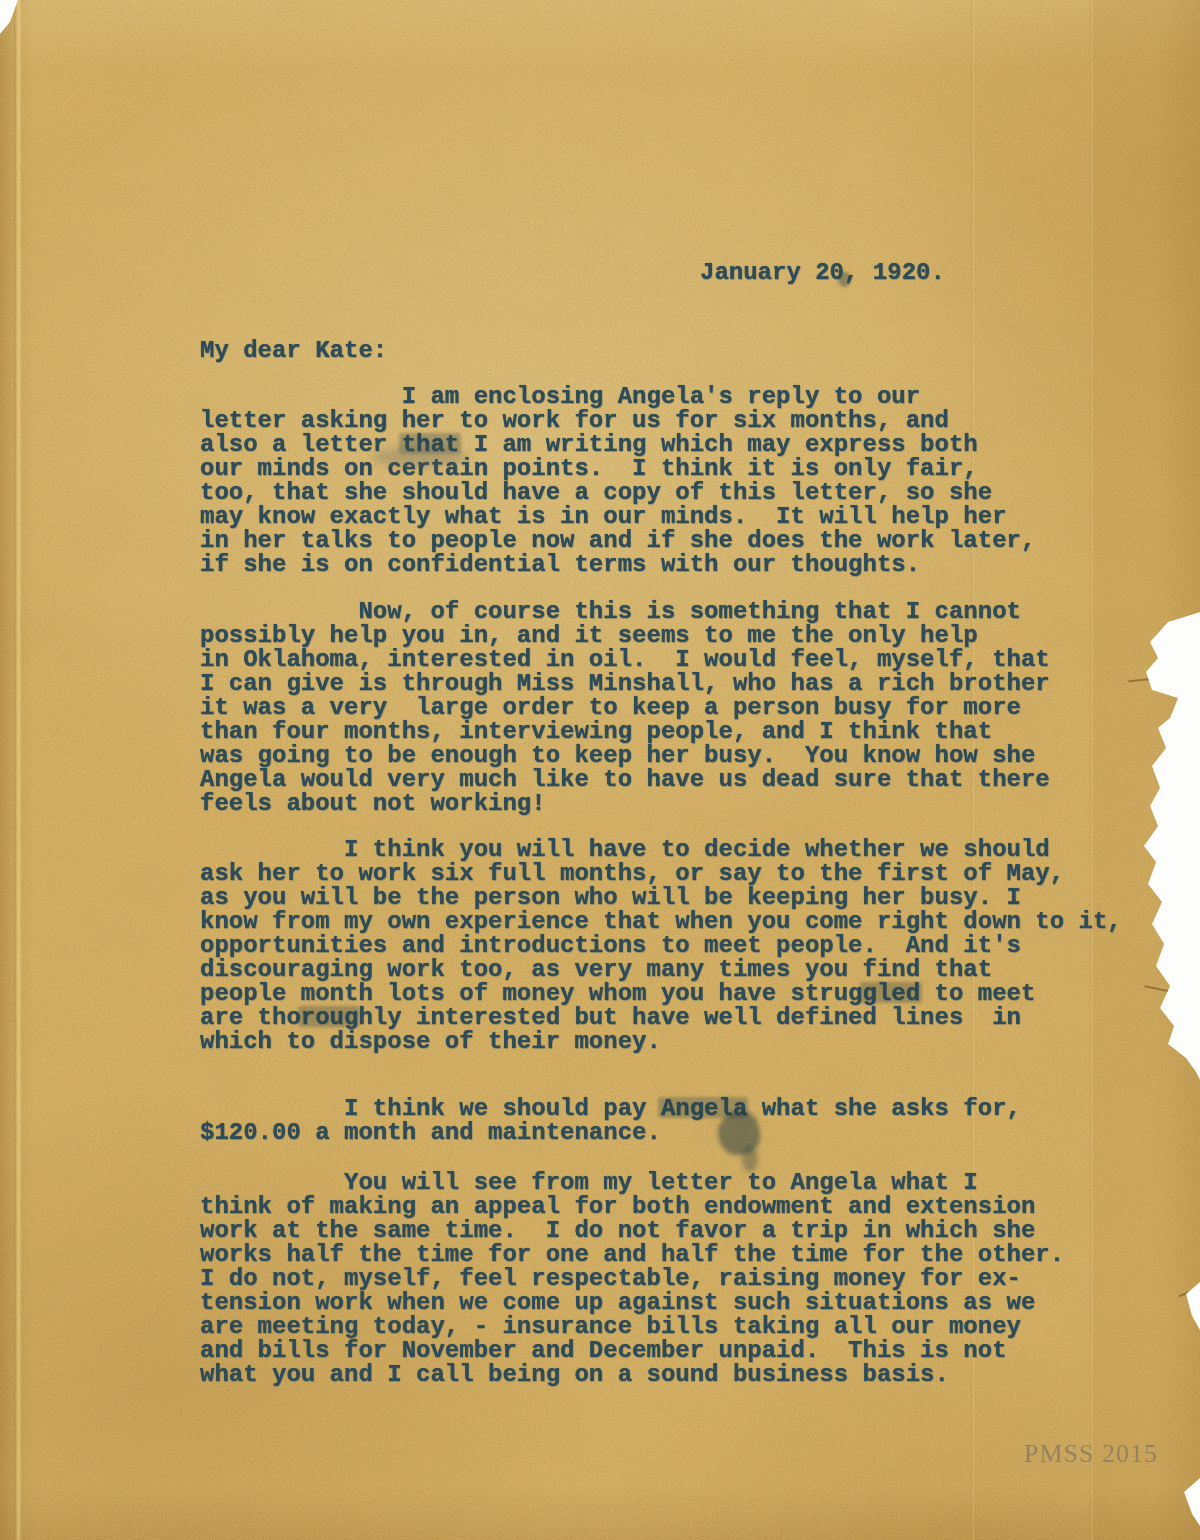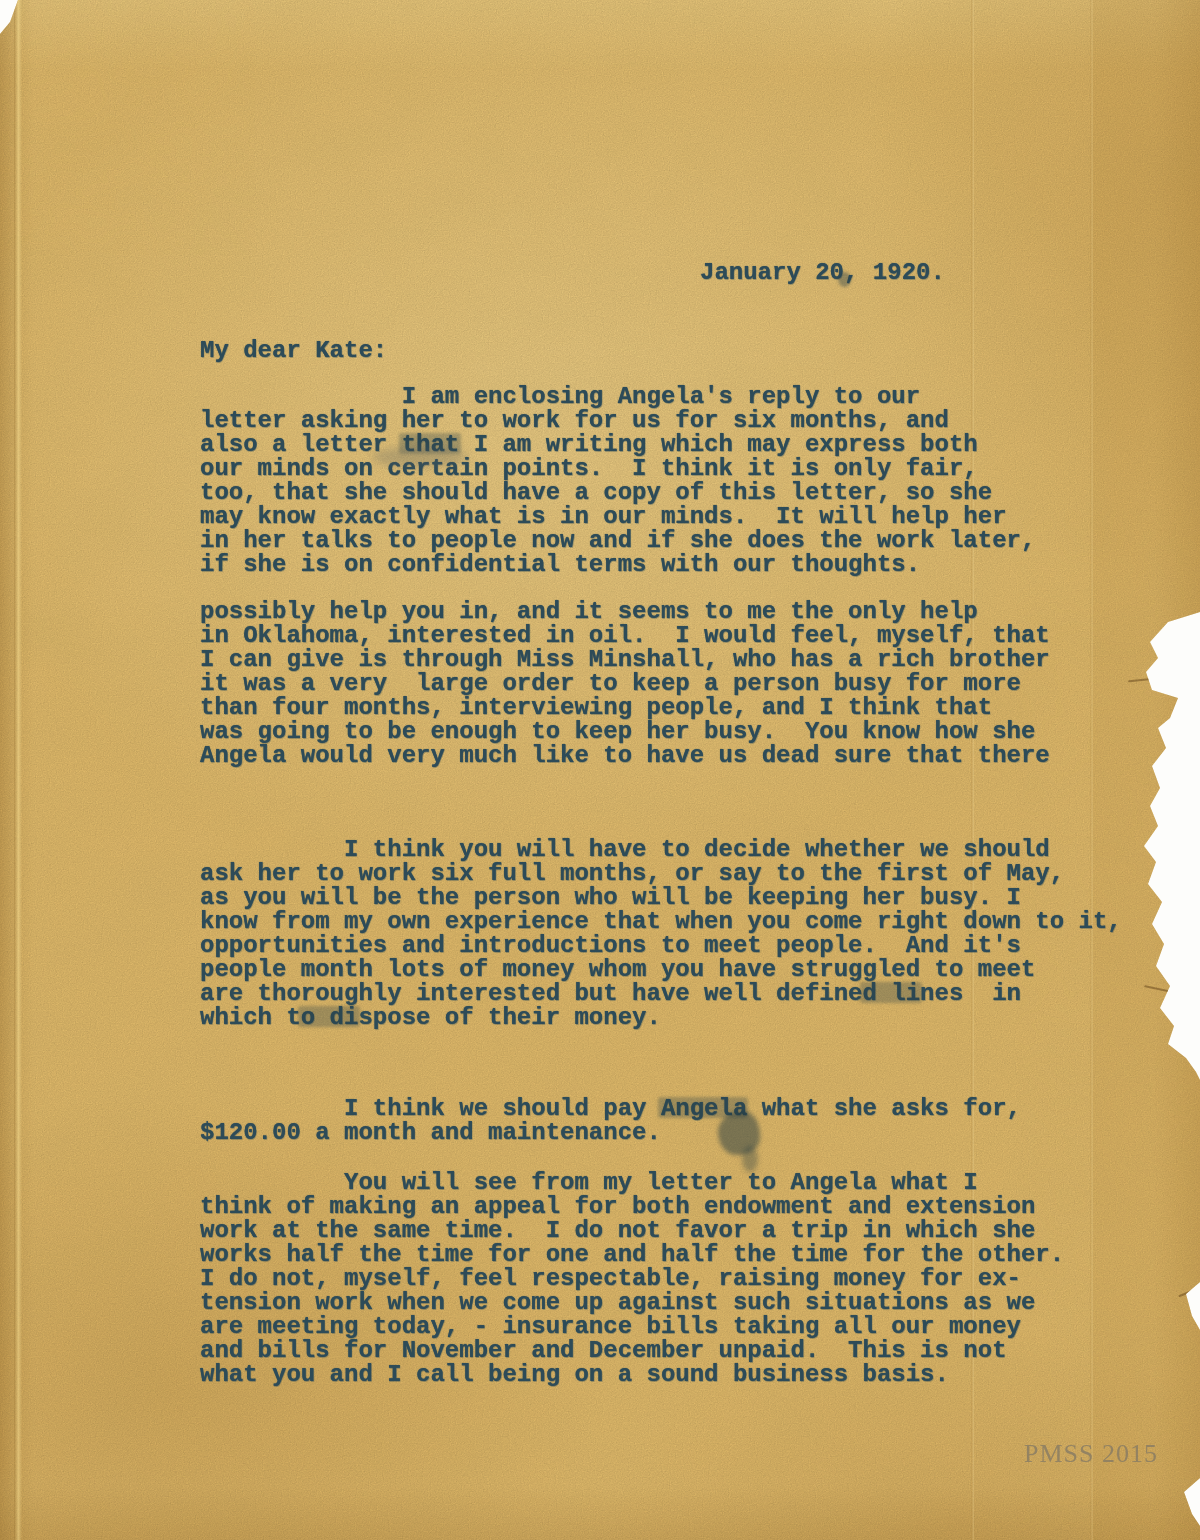--- a/index.html
+++ b/index.html
@@ -126,34 +126,37 @@
         <div class="line">              I am enclosing Angela's reply to our</div>
         <div class="line">letter asking her to work for us for six months, and</div>
         <div class="line">also a letter that I am writing which may express both</div>
         <div class="line">our minds on certain points.  I think it is only fair,</div>
         <div class="line">too, that she should have a copy of this letter, so she</div>
         <div class="line">may know exactly what is in our minds.  It will help her</div>
         <div class="line">in her talks to people now and if she does the work later,</div>
         <div class="line">if she is on confidential terms with our thoughts.</div>
       </div>
       <div class="para para-2">
+        <div class="line">           Now, of course this is something that I cannot</div>
         <div class="line">possibly help you in, and it seems to me the only help</div>
         <div class="line">in Oklahoma, interested in oil.  I would feel, myself, that</div>
         <div class="line">I can give is through Miss Minshall, who has a rich brother</div>
         <div class="line">it was a very  large order to keep a person busy for more</div>
         <div class="line">than four months, interviewing people, and I think that</div>
         <div class="line">was going to be enough to keep her busy.  You know how she</div>
         <div class="line">Angela would very much like to have us dead sure that there</div>
+        <div class="line">feels about not working!</div>
       </div>
       <div class="para para-3">
         <div class="line">          I think you will have to decide whether we should</div>
         <div class="line">ask her to work six full months, or say to the first of May,</div>
         <div class="line">as you will be the person who will be keeping her busy. I</div>
         <div class="line">know from my own experience that when you come right down to it,</div>
         <div class="line">opportunities and introductions to meet people.  And it's</div>
+        <div class="line">discouraging work too, as very many times you find that</div>
         <div class="line">people month lots of money whom you have struggled to meet</div>
         <div class="line">are thoroughly interested but have well defined lines  in</div>
         <div class="line">which to dispose of their money.</div>
       </div>
       <div class="para para-4">
         <div class="line">          I think we should pay Angela what she asks for,</div>
         <div class="line">$120.00 a month and maintenance.</div>
       </div>
       <div class="para para-5">
         <div class="line">          You will see from my letter to Angela what I</div>

